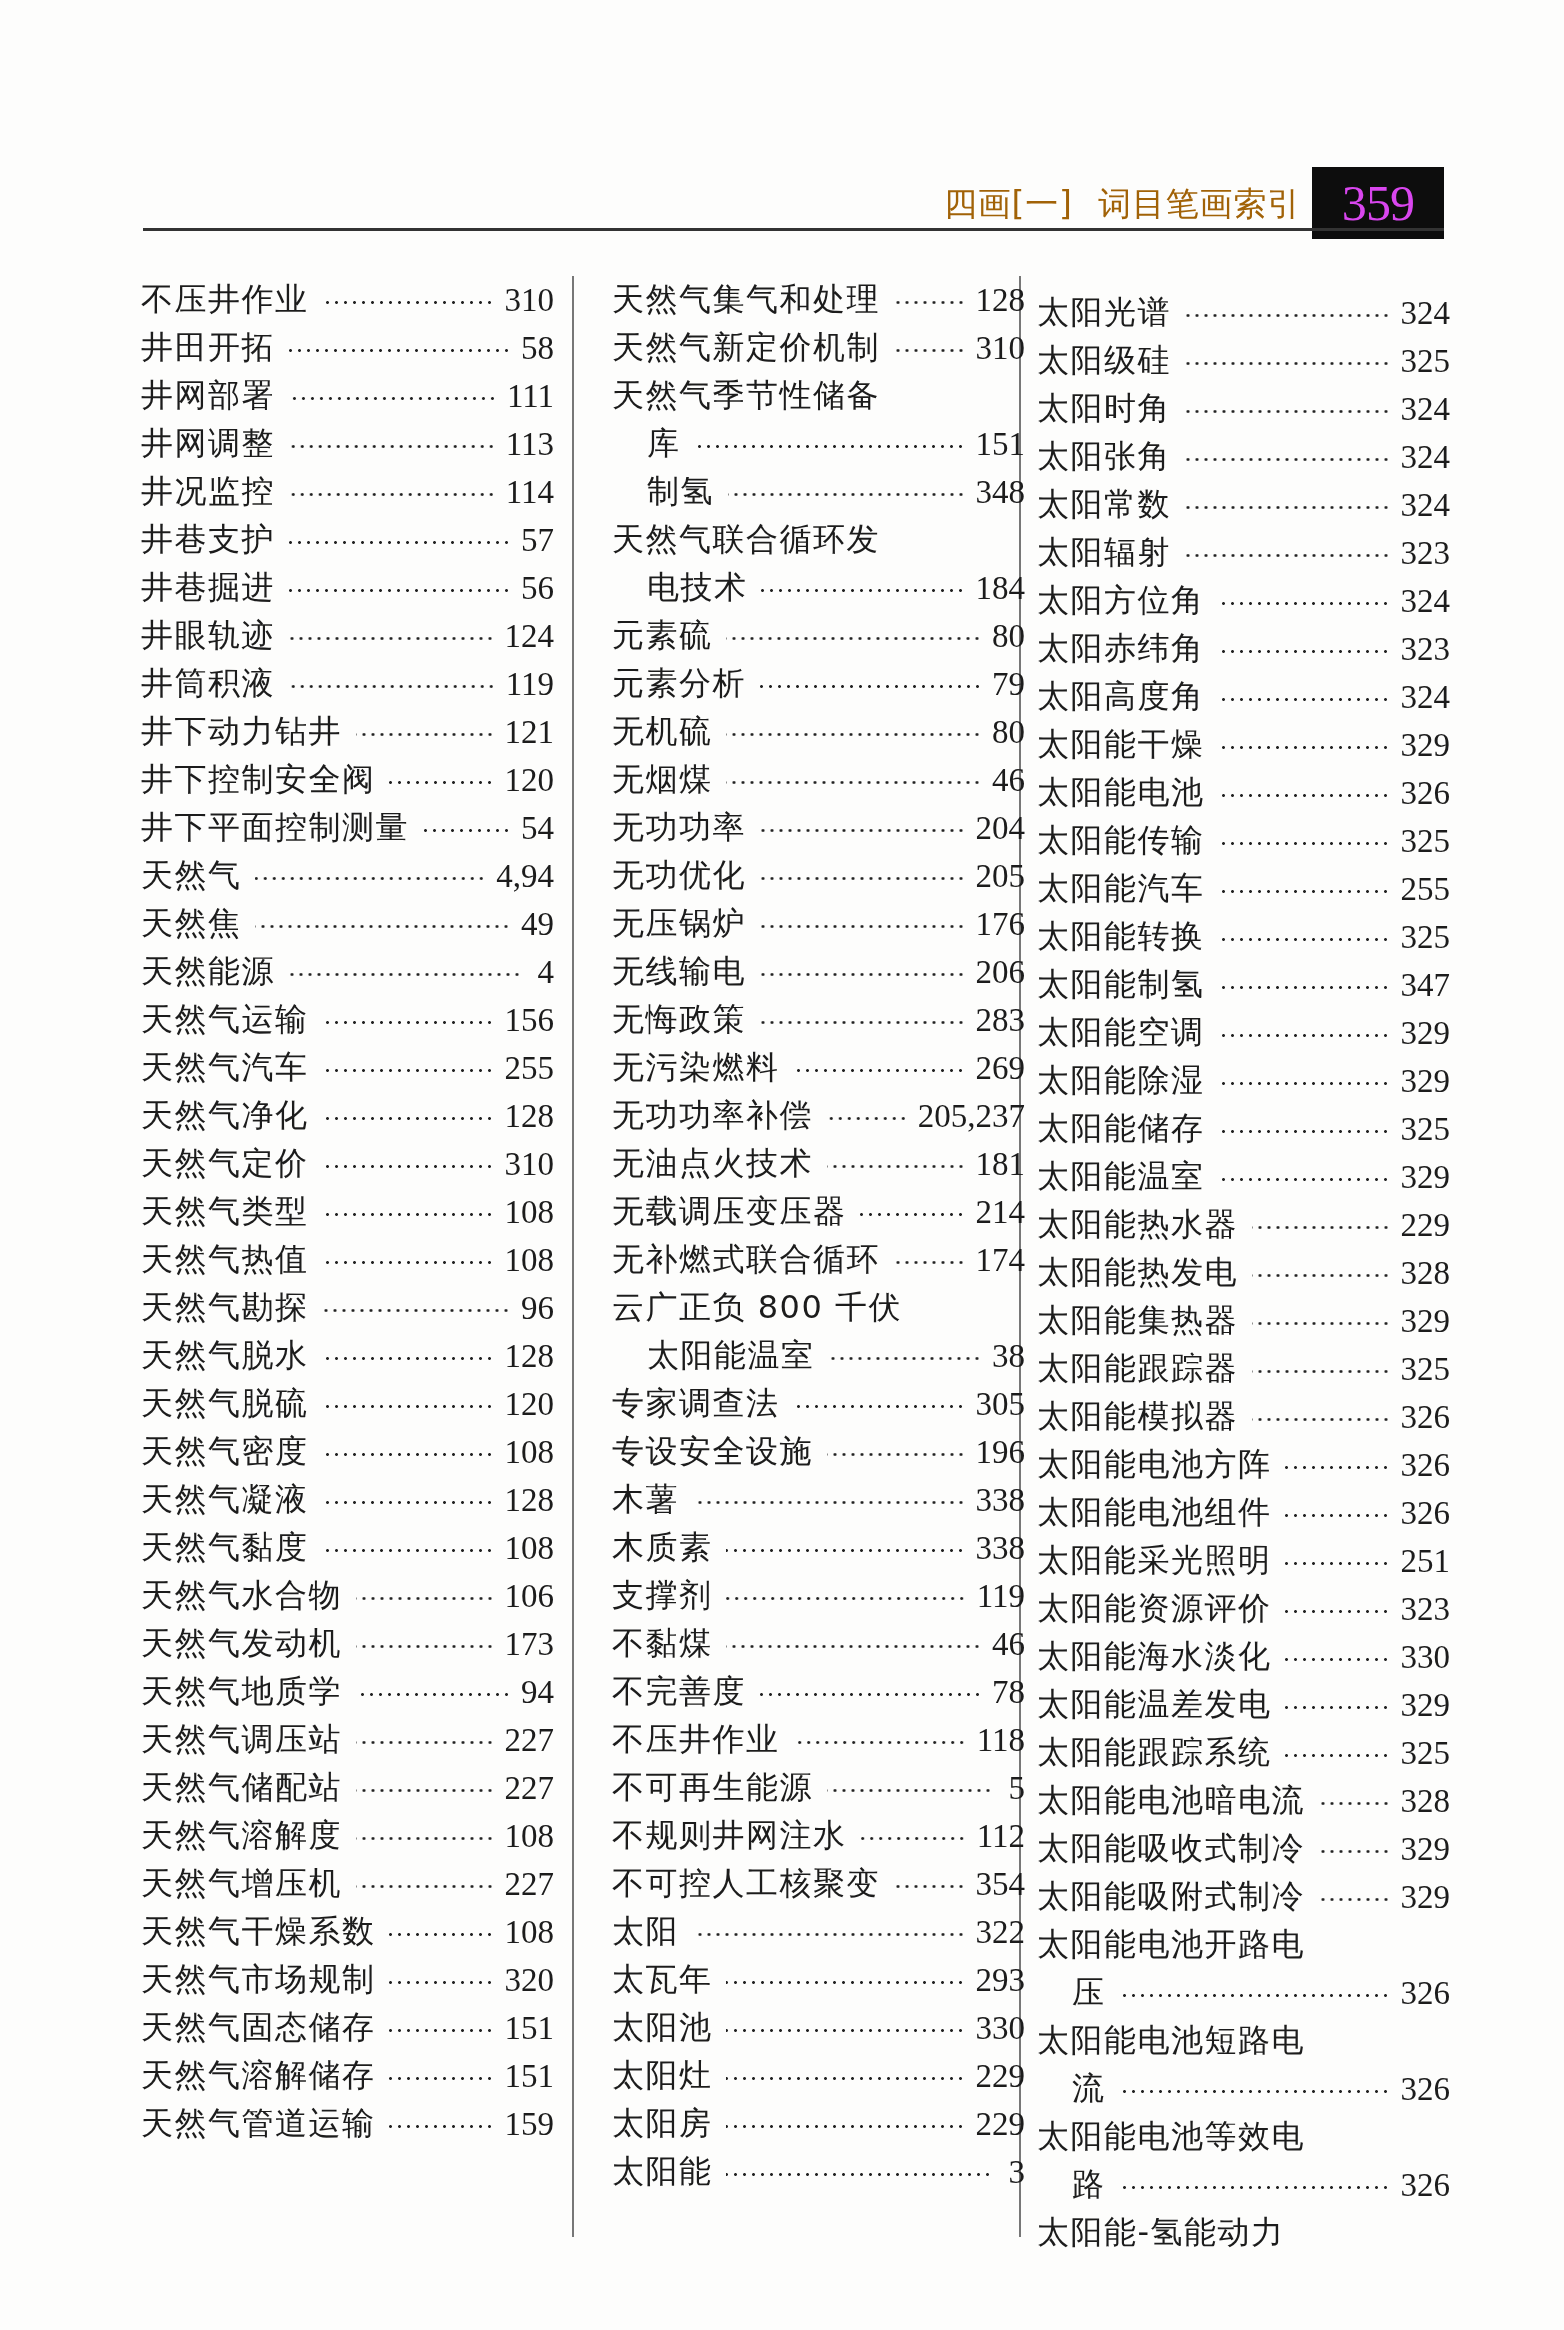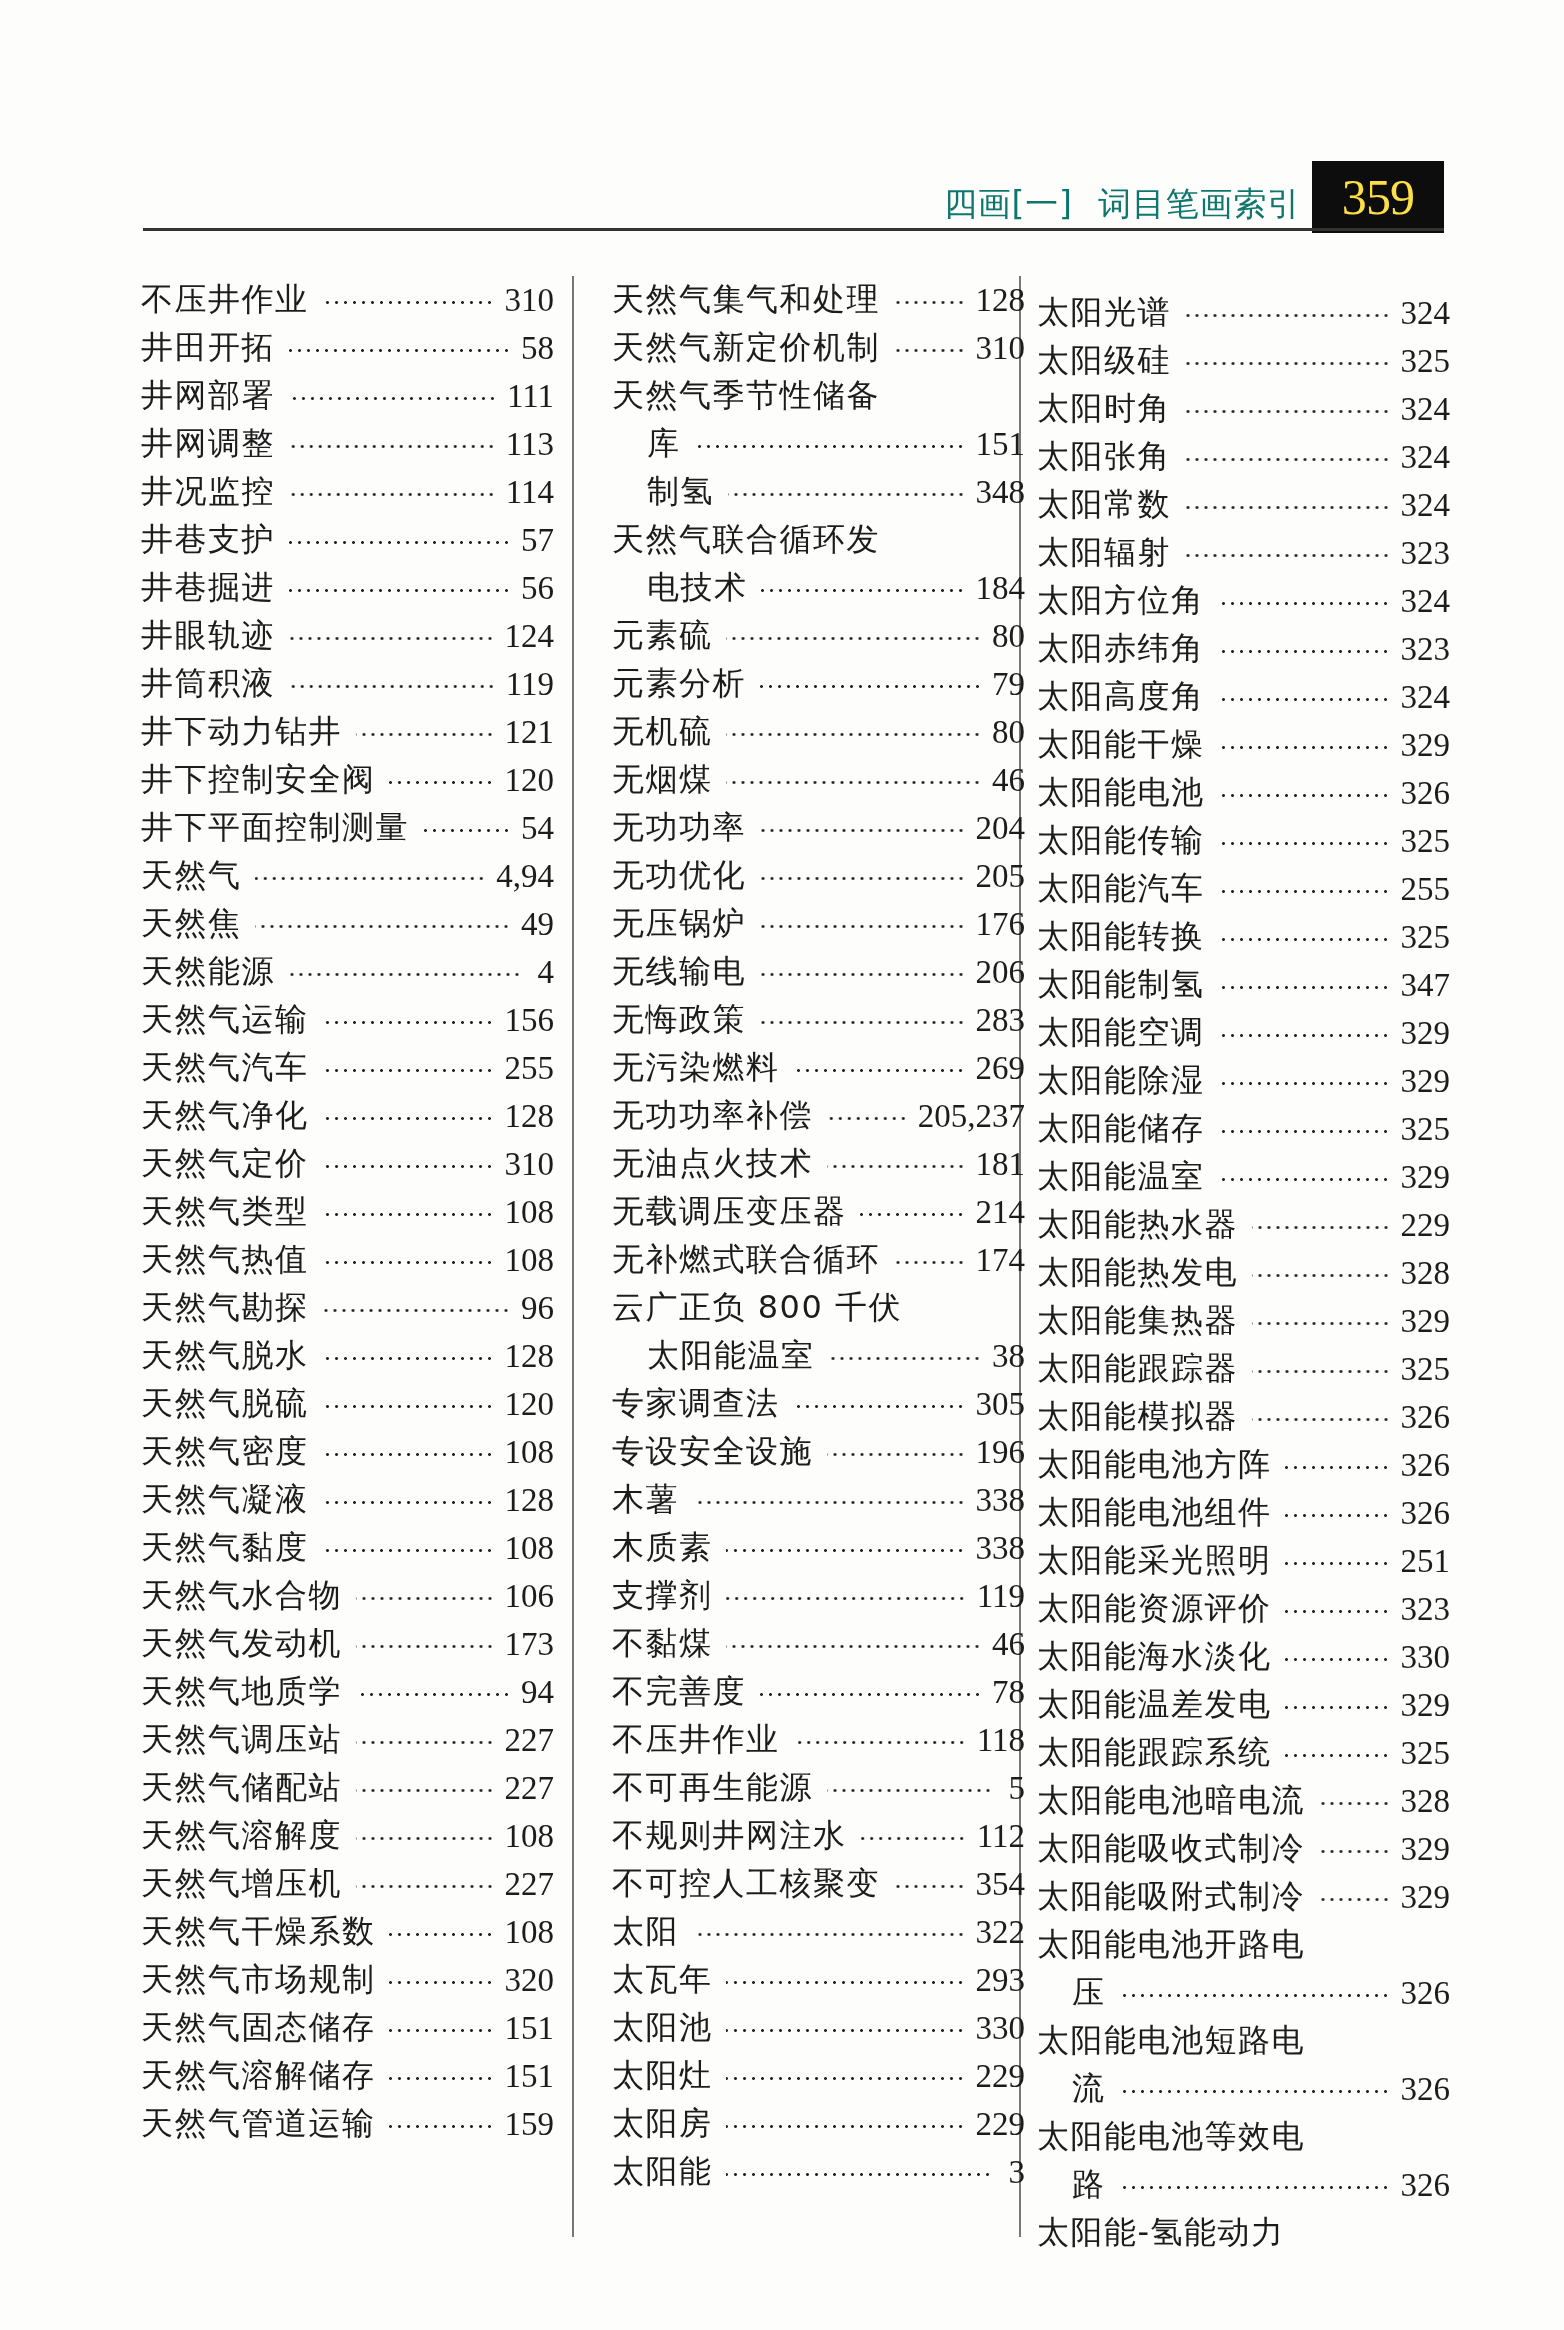--- a/index.html
+++ b/index.html
@@ -11,26 +11,26 @@
     font-family: "DejaVu Serif", "Liberation Serif", serif;
     color: #1c1c1c;
   }
   .header {
     position: absolute; left: 143px; top: 159px; width: 1301px; height: 72px;
   }
   .header-title {
     position: absolute; right: 143px; bottom: 4.5px;
     font-size: 33px; letter-spacing: 0.8px; white-space: nowrap;
     font-family: "DejaVu Sans", "Liberation Sans", sans-serif;
-    color: #0f766e;
+    color: #a16207;
   }
   .header-title .section { margin-right: 25.5px; }
   .page-num-box {
-    position: absolute; right: 0; top: 2px; width: 132px; height: 72px;
-    background: #0d0d0d; color: #fde047;
+    position: absolute; right: 0; top: 8px; width: 132px; height: 72px;
+    background: #0d0d0d; color: #d946ef;
     display: flex; align-items: center; justify-content: center;
     font-family: "Liberation Serif", serif; font-size: 50px;
     letter-spacing: -0.8px;
   }
   .header-rule {
     position: absolute; left: 143px; top: 228px; width: 1301px; height: 3px;
     background: #333;
   }
   .col {
     position: absolute; top: 276px; width: 413px;

